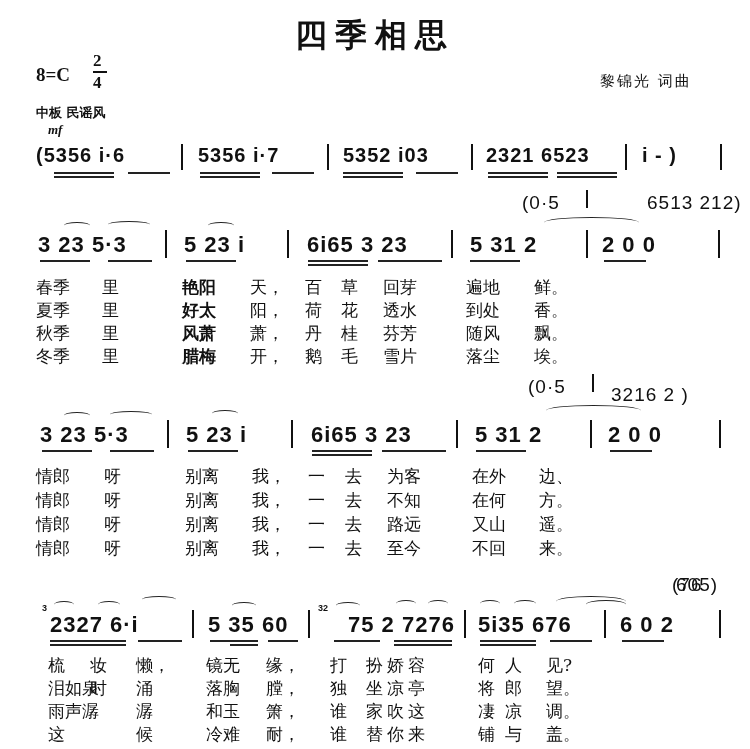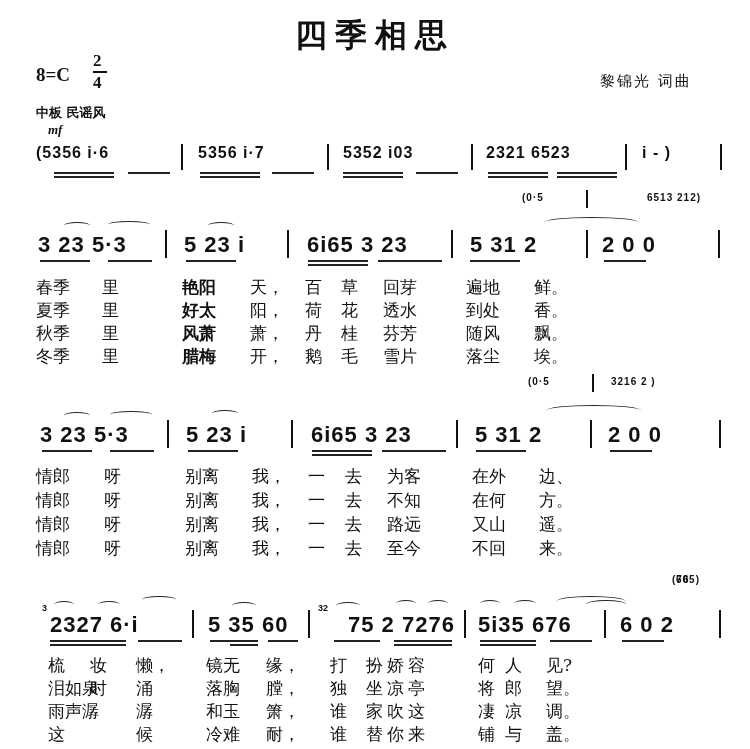--- a/index.html
+++ b/index.html
@@ -6,22 +6,22 @@
   body { width: 750px; height: 749px; position: relative; overflow: hidden; color: #111; font-family: "DejaVu Sans", sans-serif; }
   .abs { position: absolute; white-space: nowrap; }
   .title { left: 0; width: 750px; top: 14px; text-align: center; font-size: 32px; font-weight: bold; letter-spacing: 8px; font-family: "DejaVu Serif", serif; }
   .key { left: 36px; top: 64px; font-size: 19px; font-weight: bold; font-family: "Liberation Serif", serif; }
   .timesig { left: 93px; top: 52px; font-size: 17px; font-weight: bold; font-family: "Liberation Serif", serif; line-height: 18px; text-align: left; width: 14px; }
   .timesig .bar { display:block; border-top: 2px solid #111; margin: 1px 0; }
   .composer { left: 600px; top: 72px; font-size: 15px; letter-spacing: 2px; }
   .tempo { left: 36px; top: 104px; font-size: 13px; font-weight: bold; }
   .dyn { left: 48px; top: 122px; font-size: 13px; font-style: italic; font-weight: bold; font-family: "Liberation Serif", serif; }
   .notes { font-size: 22px; font-weight: bold; font-family: "Liberation Sans", sans-serif; letter-spacing: 1px; }
-  .intro { font-size: 16px; }
-  .small-notes { font-size: 10px; font-weight: bold; font-family: "Liberation Sans", sans-serif; letter-spacing: 1px; }
+  .intro { font-size: 20px; }
+  .small-notes { font-size: 19px; font-weight: normal; font-family: "Liberation Sans", sans-serif; letter-spacing: 1px; }
   .bl { position: absolute; width: 2px; background: #111; }
   .ul { position: absolute; height: 1.5px; background: #222; }
   .slur { position: absolute; border-top: 1.5px solid #222; border-radius: 50% 50% 0 0; height: 6px; }
   .lyric { font-size: 17px; font-family: "DejaVu Serif", serif; letter-spacing: 0px; }
   .grace { font-size: 9px; font-weight: bold; font-family: "Liberation Sans", sans-serif; }
 </style>
 </head>
 <body>
 
 <div class="abs title">四季相思</div>
@@ -142,21 +142,21 @@
     <div>鲜。</div>
     <div>香。</div>
     <div>飘。</div>
     <div>埃。</div>
   </div>
 </div>
 
 <div>
   <div class="abs small-notes" style="left:528px;top:376px;">(0·5</div>
   <div class="bl" style="left:592px;top:374px;height:18px;"></div>
-  <div class="abs small-notes" style="left:611px;top:376px;">3216  2  )</div>
+  <div class="abs small-notes" style="left:611px;top:384px;">3216  2  )</div>
 
   <div class="abs notes" style="left:40px;top:422px;">3 23  5·3</div>
   <div class="bl" style="left:167px;top:420px;height:28px;"></div>
   <div class="abs notes" style="left:186px;top:422px;">5 23  i</div>
   <div class="bl" style="left:291px;top:420px;height:28px;"></div>
   <div class="abs notes" style="left:311px;top:422px;">6i65  3 23</div>
   <div class="bl" style="left:456px;top:420px;height:28px;"></div>
   <div class="abs notes" style="left:475px;top:422px;">5 31  2</div>
   <div class="bl" style="left:590px;top:420px;height:28px;"></div>
   <div class="abs notes" style="left:608px;top:422px;">2  0  0</div>

